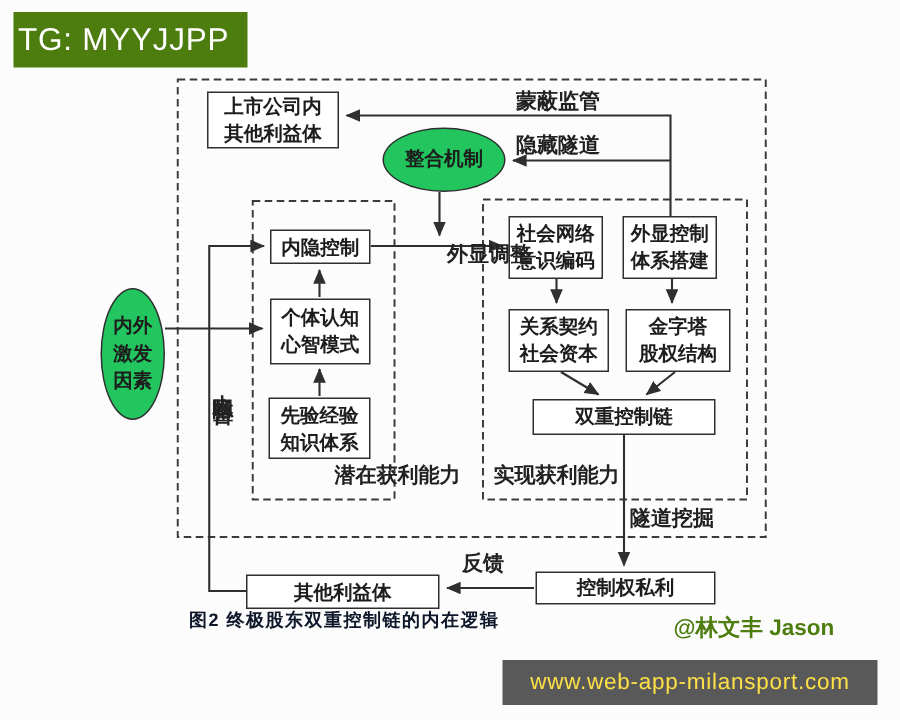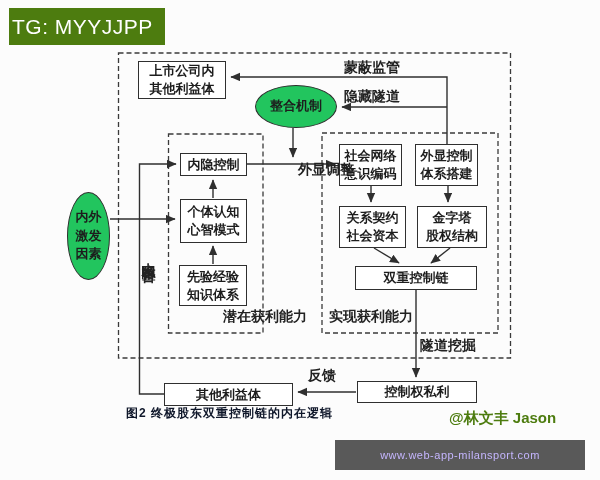--- a/index.html
+++ b/index.html
@@ -61,22 +61,22 @@
     position:absolute;left:9px;top:8px;
     width:156px;height:37px;
     background:#4d7c0f;color:#ffffff;
     font-size:21px;line-height:37px;
     padding-left:3px;box-sizing:border-box;
     letter-spacing:0.5px;
   }
   .site-bar{
     position:absolute;left:335px;top:440px;
     width:250px;height:30px;
-    background:#595959;color:#c4b5fd;
-    font-size:11px;line-height:30px;
+    background:#595959;color:#fde047;
+    font-size:15px;line-height:30px;
     text-align:center;letter-spacing:0.5px;
   }
 </style>
 </head>
 <body>
 
 <div class="stage">
 
   <svg class="connectors" width="600" height="480" viewBox="0 0 600 480">
     <defs>

